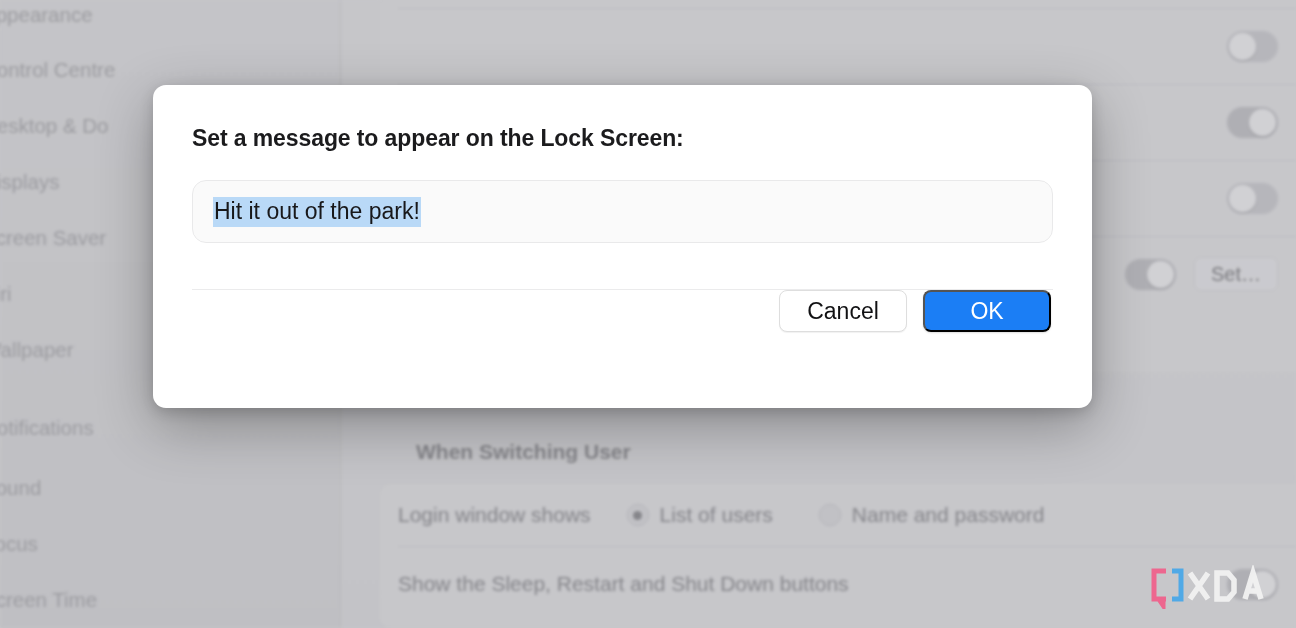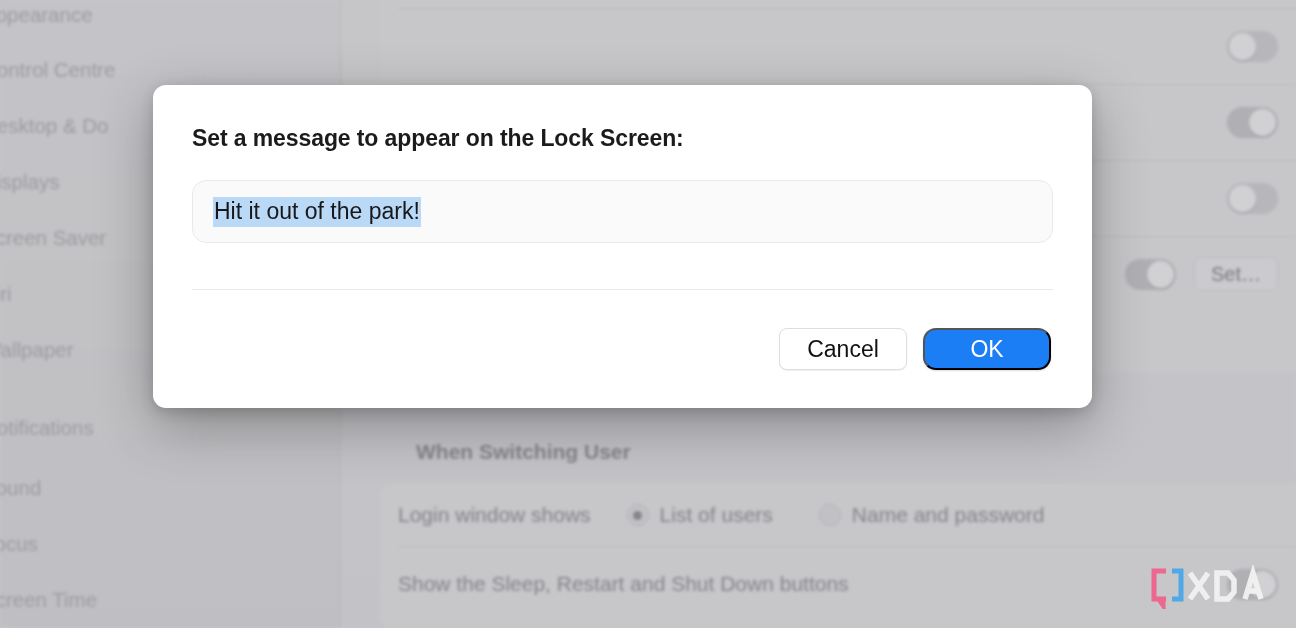--- a/index.html
+++ b/index.html
@@ -147,40 +147,39 @@
     background:#b9d9f7;
     padding:1px 1px 2px 1px;
     white-space:nowrap;
   }
   #sheet-divider {
     margin-top:46px;
     height:1px; background:#ebebec; width:100%;
   }
   #sheet-footer {
     flex:1 1 auto;
-    display:flex; align-items:center; justify-content:flex-end;
+    display:flex; justify-content:flex-end;
     gap:16px;
     padding:0 41px 0 0;
   }
   .btn {
     height:42px; min-width:128px;
     border-radius:8px;
     font-size:23px;
     display:flex; align-items:center; justify-content:center;
     cursor:default;
   }
   .btn-cancel {
     background:#ffffff; color:#111113;
     border:1px solid #dedede;
     box-shadow:0 1px 1px rgba(0,0,0,.06);
   }
   .btn-ok {
     background:#1b7ef5; color:#ffffff;
     box-shadow:0 1px 2px rgba(0,0,0,.14);
-    border-radius:13px;
   }
 
   
   #watermark {
     position:absolute; left:1150px; top:565px;
     width:124px; height:44px;
     opacity:.95;
   }
 </style>
 </head>

